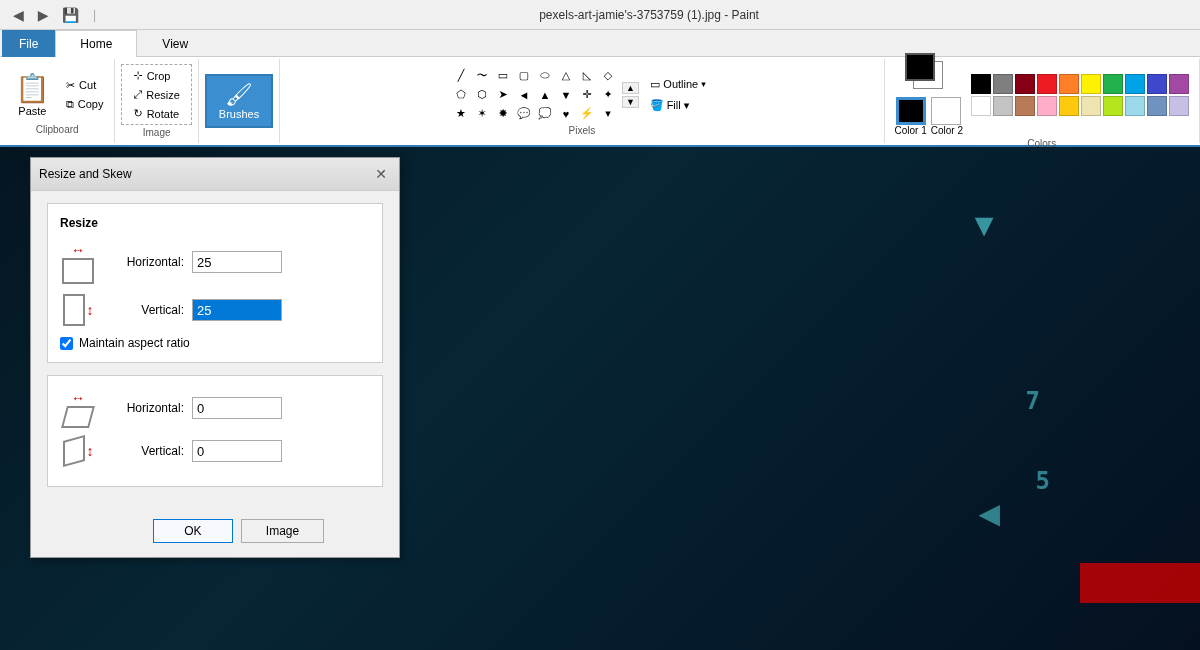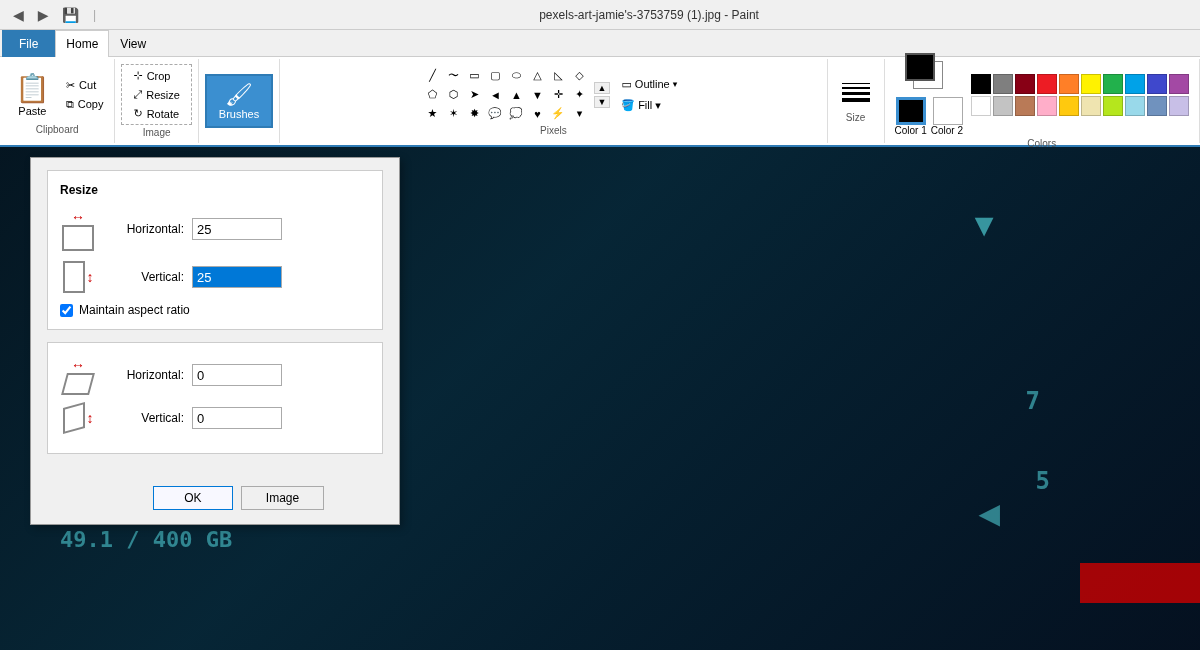--- a/index.html
+++ b/index.html
@@ -20,21 +20,21 @@
     .nav-btn { background: none; border: 1px solid transparent; cursor: pointer; padding: 2px 4px; font-size: 14px; color: #555; }
 
     
     .ribbon-tabs {
       display: flex;
       background: #f0f0f0;
       border-bottom: 1px solid #ccc;
       padding-left: 2px;
     }
     .ribbon-tab {
-      padding: 6px 10px;
+      padding: 6px 24px;
       cursor: pointer;
       font-size: 12px;
       border: 1px solid transparent;
       border-bottom: none;
       margin-bottom: -1px;
     }
     .ribbon-tab.active {
       background: #fff;
       border-color: #ccc;
       border-bottom-color: #fff;
@@ -502,46 +502,35 @@
         </div>
         <div class="fill-btn">
           <span>🪣</span>
           <span>Fill ▾</span>
         </div>
       </div>
     </div>
     <span class="ribbon-group-label">Pixels</span>
   </div>
 
-  <div class="ribbon-group">
-    <div class="size-group">
-      <div class="size-lines">
-        <div class="size-line" style="height:1px;"></div>
-        <div class="size-line" style="height:2px;"></div>
-        <div class="size-line" style="height:3px;"></div>
-        <div class="size-line" style="height:4px;"></div>
-      </div>
-    </div>
-    <span class="ribbon-group-label">Size</span>
-  </div>
 
   <div class="ribbon-group" style="padding:4px 10px;">
     <div style="display:flex;gap:8px;align-items:center;">
 
       <div style="display:flex;flex-direction:column;align-items:center;gap:2px;">
         <div style="position:relative;width:48px;height:42px;">
           <div style="position:absolute;left:8px;top:8px;width:30px;height:28px;background:#fff;border:1px solid #888;"></div>
           <div style="position:absolute;left:0;top:0;width:30px;height:28px;background:#000;border:2px solid #555;"></div>
         </div>
         <div style="display:flex;gap:4px;">
           <div style="display:flex;flex-direction:column;align-items:center;">
             <div style="width:30px;height:28px;background:#000;border:3px solid #3b8fd0;"></div>
             <span style="font-size:10px;">Color 1</span>
           </div>
-          <div style="display:flex;flex-direction:column;align-items:flex-end;">
+          <div style="display:flex;flex-direction:column;align-items:flex-start;">
             <div style="width:30px;height:28px;background:#fff;border:1px solid #aaa;"></div>
             <span style="font-size:10px;">Color 2</span>
           </div>
         </div>
       </div>
 
       <div style="display:flex;flex-direction:column;gap:2px;">
         <div class="color-palette" id="palette-top">
             <div class="palette-color" style="background: rgb(0, 0, 0);"></div>
             <div class="palette-color" style="background: rgb(127, 127, 127);"></div>
@@ -589,20 +578,24 @@
       <div style="position:absolute;top:60px;right:200px;color:#4dc8d0;font-size:32px;opacity:0.7;">▼</div>
       <div style="position:absolute;top:350px;right:200px;color:#4dc8d0;font-size:28px;opacity:0.6;">◀</div>
 
       <div style="position:absolute;bottom:50px;right:0px;width:120px;height:40px;background:#cc0000;opacity:0.8;"></div>
     </div>
   </div>
 
   <div class="dialog-overlay">
     <div class="dialog">
 
+      <div class="dialog-title-bar">
+        <span class="dialog-title-text">Resize and Skew</span>
+        <button class="dialog-close-btn">✕</button>
+      </div>
 
       <div class="dialog-body">
 
         <div class="dialog-section">
           <div class="section-header">Resize</div>
 
 
           <div class="input-row">
             <div class="input-icon">
               <div style="display:flex;flex-direction:column;align-items:center;gap:2px;">

